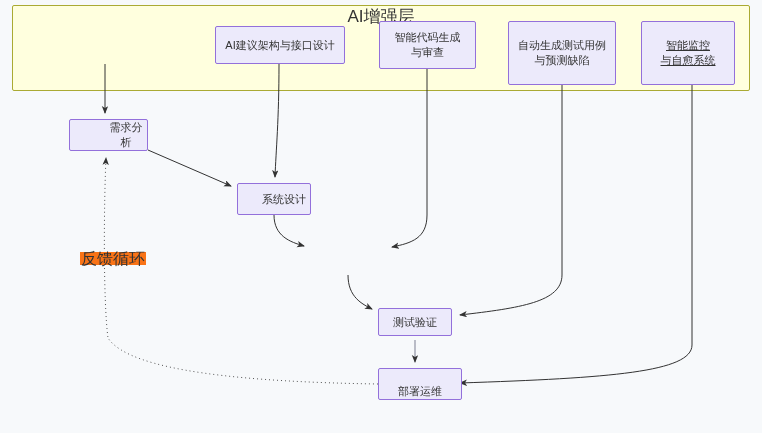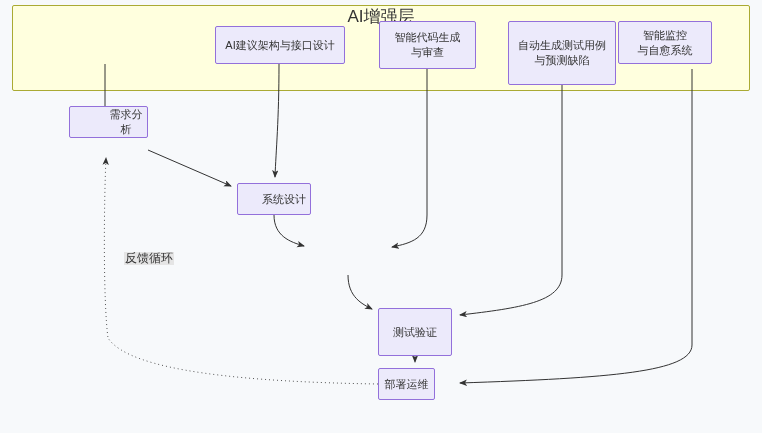--- a/index.html
+++ b/index.html
@@ -57,27 +57,26 @@
     font-size: 11px;
     line-height: 15px;
   }
   .node .nlabel {
     display: block;
     padding: 0 4px;
     white-space: pre-line;
   }
   .edge-label {
     position: absolute;
-    font-size: 12px;
+    font-size: 16px;
     color: #333333;
-    background: #e5e5e5;
+    background: #f97316;
     line-height: 13px;
     padding: 0 1px;
     white-space: nowrap;
-    margin-left: 44px;
   }
 </style>
 </head>
 <body>
 
 <div id="stage">
 
   <div class="subgraph" id="subgraph-box" style="left: 12px; top: 5px; width: 738px; height: 86px;">
     <div class="subgraph-title">AI增强层</div>
   </div>
@@ -107,33 +106,33 @@
     <span class="nlabel">AI建议架构与接口设计</span>
   </div>
   <div class="node" style="left: 379px; top: 21px; width: 97px; height: 48px;">
     <span class="nlabel">智能代码生成
 与审查</span>
   </div>
   <div class="node" style="left: 508px; top: 21px; width: 108px; height: 64px;">
     <span class="nlabel">自动生成测试用例
 与预测缺陷</span>
   </div>
-  <div class="node" style="left: 618px; top: 21px; width: 94px; height: 43px;">
+  <div class="node" style="left: 641px; top: 21px; width: 94px; height: 64px; text-decoration: underline;">
     <span class="nlabel">智能监控
 与自愈系统</span>
   </div>
 
-  <div class="node" style="left: 69px; top: 106px; width: 79px; height: 32px; padding-left: 35px;">
+  <div class="node" style="left: 69px; top: 119px; width: 79px; height: 32px; padding-left: 35px;">
     <span class="nlabel">需求分析</span>
   </div>
   <div class="node" style="left: 237px; top: 183px; width: 74px; height: 32px; justify-content: flex-end;">
     <span class="nlabel">系统设计</span>
   </div>
-  <div class="node" style="left: 378px; top: 308px; width: 74px; height: 48px; text-align: right;">
+  <div class="node" style="left: 378px; top: 308px; width: 74px; height: 28px; text-align: right;">
     <span class="nlabel">测试验证</span>
   </div>
-  <div class="node" style="left: 378px; top: 368px; width: 57px; height: 32px;">
+  <div class="node" style="left: 378px; top: 368px; width: 84px; height: 32px; align-items: flex-end;">
     <span class="nlabel">部署运维</span>
   </div>
 
   <div class="edge-label" id="edge-label-feedback" style="left: 80px; top: 252px;">反馈循环</div>
 
 </div>
 
 </body></html>

